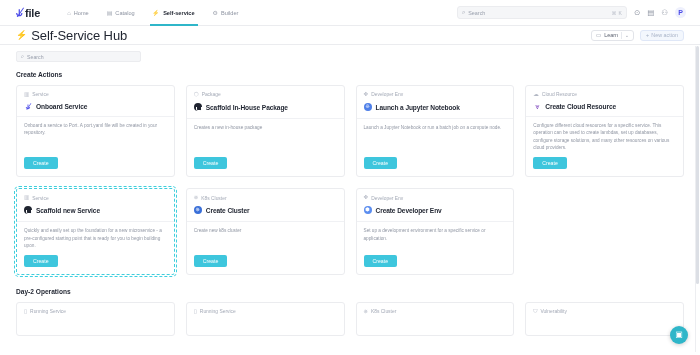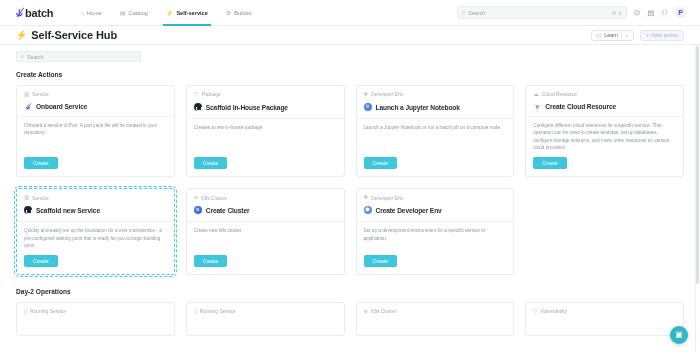--- a/index.html
+++ b/index.html
@@ -53,21 +53,21 @@
     font-size:7px; font-weight:bold; color:#4a4ae8; cursor:pointer;
   }
 
   
   .pagehead {
     height:19px; display:flex; align-items:center; padding:0 16px;
     border-bottom:1px solid #ebecef;
   }
   .pagetitle { display:flex; align-items:center; gap:4px; }
   .pagetitle .bolt { color:#1f2430; font-size:9px; line-height:1; }
-  .pagetitle h1 { font-size:11px; font-weight:bold; color:#1f2430; letter-spacing:-0.1px; }
+  .pagetitle h1 { font-size:13px; font-weight:normal; color:#1f2430; letter-spacing:-0.1px; }
   .head-right { margin-left:auto; display:flex; align-items:center; gap:6px; }
   .btn-learn {
     height:11px; border:1px solid #e2e4e9; border-radius:3px; background:#fff;
     display:flex; align-items:center; gap:3px; padding:0 4px; cursor:pointer;
   }
   .btn-learn .gl { font-size:5.5px; color:#8d93a1; }
   .btn-learn .lbl { font-size:5.4px; color:#5c6270; }
   .btn-learn .div { width:1px; height:7px; background:#e7e9ee; }
   .btn-learn .cv { font-size:4.6px; color:#8d93a1; }
   .btn-new {
@@ -165,21 +165,21 @@
   .hscroll { position:absolute; left:0; right:0; bottom:0; height:3px; background:#fff; }
 </style>
 </head>
 <body>
 
 <div class="app">
 
   <div class="topnav">
     <div class="brand">
       <span class="brand-mark">⫝̸</span>
-      <span class="brand-text">batch</span>
+      <span class="brand-text">file</span>
     </div>
 
     <div class="navitems">
       <div class="navitem">
         <span class="gl">⌂</span>
         <span>Home</span>
       </div>
       <div class="navitem">
         <span class="gl">▤</span>
         <span>Catalog</span>

